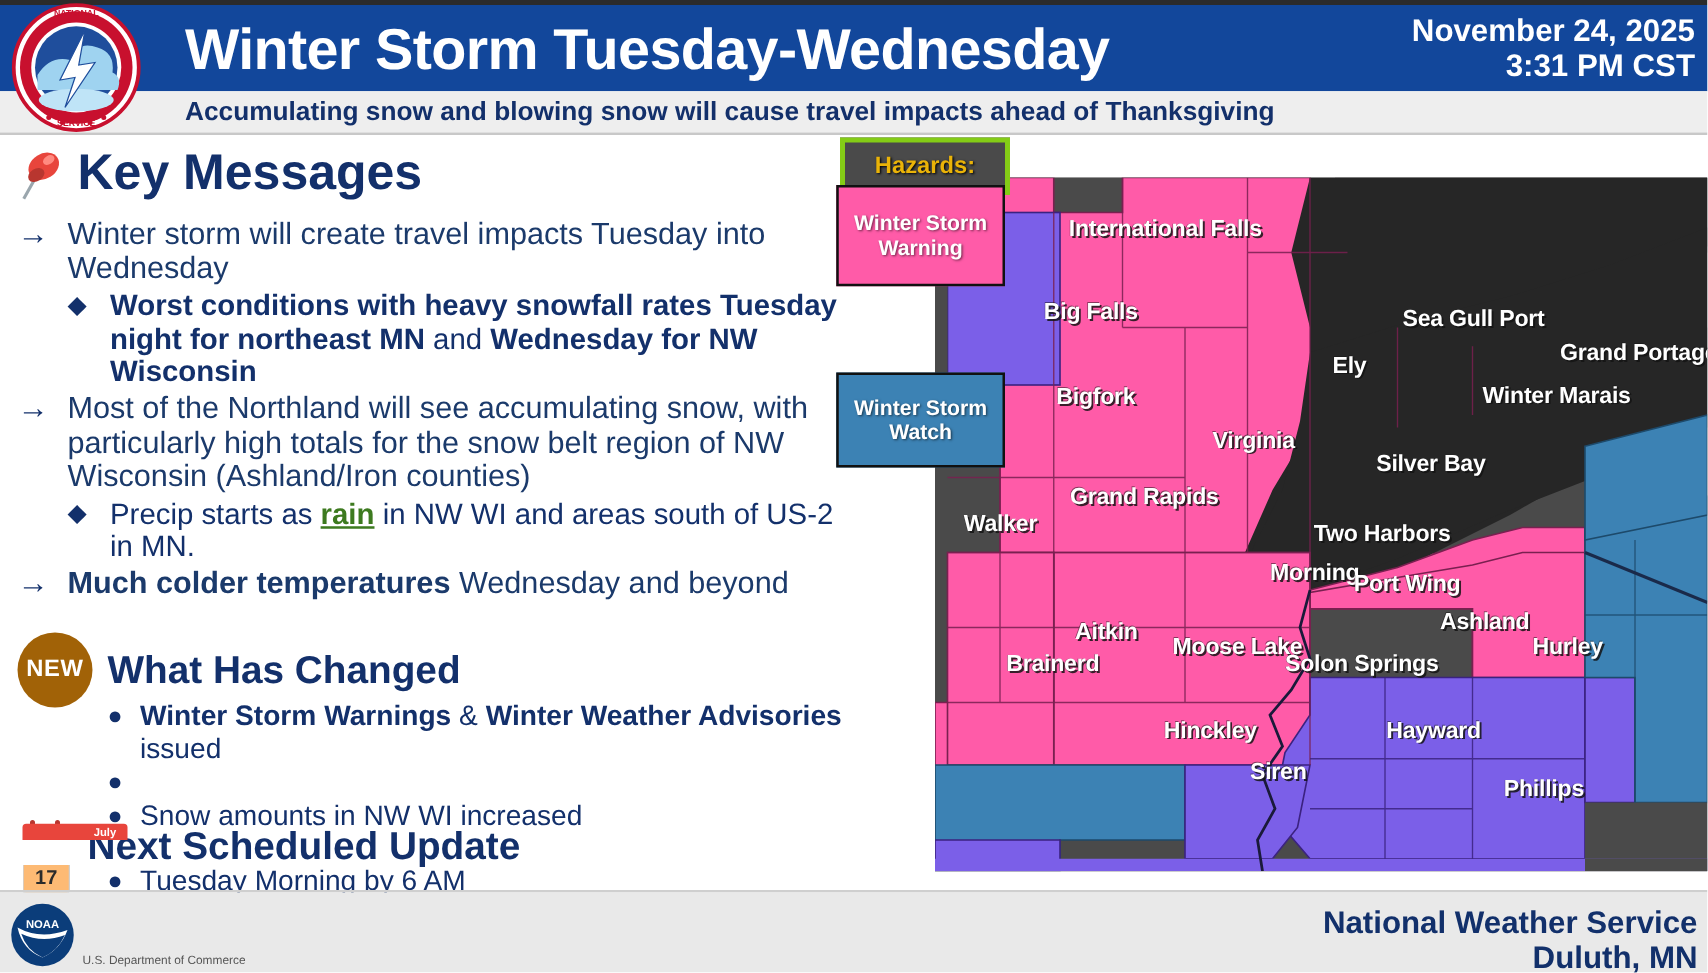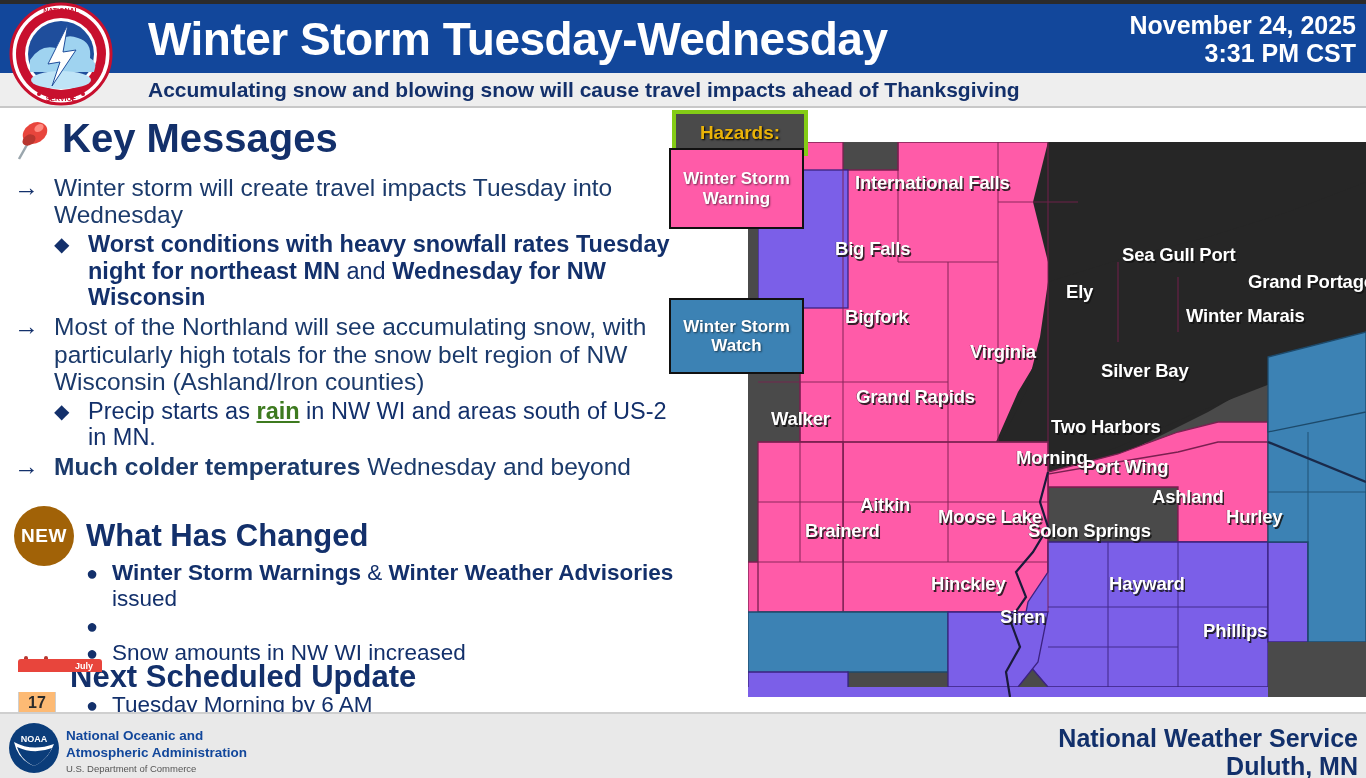--- a/index.html
+++ b/index.html
@@ -364,24 +364,20 @@
 
   <div class="noaa">
     <svg width="52" height="52" viewBox="0 0 52 52">
       <circle cx="26" cy="26" r="25" fill="#0B3D7A"></circle>
       <path d="M26 2 a24 24 0 0 1 0 48 a24 24 0 0 1 0 -48 z" fill="#0B3D7A"></path>
       <path d="M6 20 q18 10 40 2 q-6 16 -20 22 q-16 -6 -20 -24 z" fill="#ffffff"></path>
       <path d="M9 25 q17 8 35 1 q-6 13 -18 18 q-13 -6 -17 -19 z" fill="#0B3D7A"></path>
       <text x="26" y="20" text-anchor="middle" fill="#ffffff" font-size="9" font-weight="bold" font-family="Liberation Sans, sans-serif">NOAA</text>
     </svg>
   </div>
-  <div class="noaa-txt">
-    <div>National Oceanic and</div>
-    <div>Atmospheric Administration</div>
-  </div>
   <div class="noaa-sub">U.S. Department of Commerce</div>
 
   <div class="nws-txt">
     <div>National Weather Service</div>
     <div>Duluth, MN</div>
   </div>
 
 </div>
 
 </body></html>

